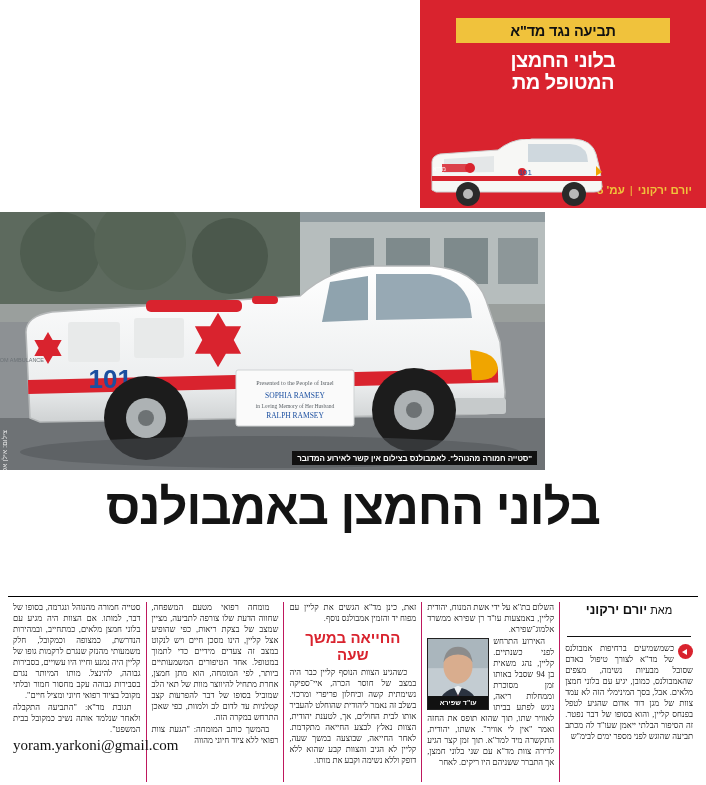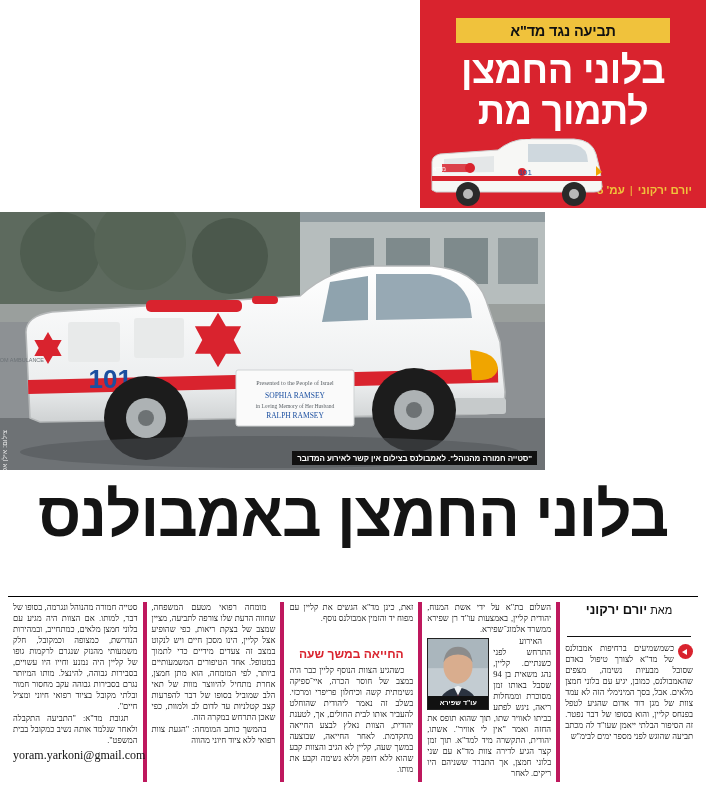--- a/index.html
+++ b/index.html
@@ -24,21 +24,21 @@
     background: #f0c23c;
     display: flex; align-items: center; justify-content: center;
   }
   .promo-kicker span {
     font-weight: bold; font-size: 14.5px; color: #111;
     letter-spacing: -0.2px; direction: rtl;
   }
   .promo-head {
     position: absolute; top: 50px; right: 12px; left: 12px;
     text-align: center; color: #fff;
-    font-weight: bold; font-size: 38px; line-height: 1.08;
+    font-weight: bold; font-size: 20px; line-height: 1.08;
     direction: rtl; letter-spacing: -0.5px;
   }
   .promo-head div { white-space: nowrap; }
   .promo-byline {
     position: absolute; bottom: 12px; right: 14px;
     color: #f0c23c; font-weight: bold; font-size: 11.5px;
     direction: rtl; display: flex; align-items: center; gap: 5px;
   }
   .promo-byline .sep { color: #f0c23c; font-weight: normal; }
   .promo-van {
@@ -77,21 +77,21 @@
     font-weight: bold;
   }
   .summary p { margin-bottom: 3px; }
   .summary .bullet { font-size: 10px; }
 
   
   .headline {
     position: absolute; top: 483px; right: 10px; left: 10px;
     text-align: center; direction: rtl;
     font-weight: bold; color: #141414;
-    font-size: 62px; line-height: 1.02;
+    font-size: 49px; line-height: 1.02;
     letter-spacing: -1px;
   }
   .headline div { white-space: nowrap; }
 
   
   .rule {
     position: absolute; top: 596px; right: 8px; left: 8px;
     height: 1px; background: #000;
   }
 
@@ -101,21 +101,21 @@
     height: 180px;
     display: flex; flex-direction: row;
     direction: rtl; gap: 0;
   }
   .col {
     width: 138.5px;
     padding: 0 5px;
     position: relative;
     direction: rtl;
   }
-  .col + .col { border-right: 4px solid #be185d; }
+  .col + .col { border-right: 1px solid #be185d; }
 
   .byline-row {
     text-align: center; direction: rtl;
     font-size: 11px; margin-bottom: 19px; color: #111;
   }
   .byline-row b { font-size: 13px; }
   .byline-rule { height: 1px; background: #111; margin: 3px 2px 6px; }
 
   .body-text {
     font-size: 8.3px; line-height: 1.33;
@@ -133,59 +133,59 @@
   .drop-marker::after {
     content: ""; position: absolute;
     top: 50%; left: 4px; transform: translateY(-50%);
     border-top: 3.6px solid transparent;
     border-bottom: 3.6px solid transparent;
     border-right: 5.2px solid #fff;
   }
 
   .subhead {
     color: #d9232e; font-weight: bold;
-    font-size: 12px; text-align: center;
-    direction: rtl; margin: 23px 0 4px;
+    font-size: 15px; text-align: center;
+    direction: rtl; margin: 5px 0 4px;
     font-family: "Liberation Sans", sans-serif;
   }
 
   .author-photo {
     float: left; width: 62px; height: 72px;
     margin: 2px 4px 2px 0;
     position: relative; overflow: hidden;
     background: #b9c0c6; border: 1px solid #222;
   }
   .author-photo svg { display:block; width: 100%; height: 100%; }
   .author-photo .cap {
     position: absolute; bottom: 0; right: 0; left: 0;
     background: #111; color: #fff;
     font-size: 7px; font-weight: bold;
     text-align: center; padding: 1.5px 0;
     direction: rtl;
     font-family: "Liberation Sans", sans-serif;
   }
 
   .email {
-    font-size: 12px; text-align: center;
+    font-size: 15px; text-align: center;
     direction: ltr; margin-top: 2px; color: #111;
     font-family: "Liberation Serif", serif;
   }
 </style>
 </head>
 <body>
 
 <div class="page">
 
   <div class="promo">
     <div class="promo-kicker">
       <span>תביעה נגד מד"א</span>
     </div>
     <div class="promo-head">
       <div>בלוני החמצן</div>
-      <div>לתמוך מת</div>
+      <div>המטופל מת</div>
     </div>
     <div class="promo-byline">
       <span>יורם ירקוני</span>
       <span class="sep">|</span>
       <span>עמ' 5</span>
     </div>
 
     <svg class="promo-van" viewBox="0 0 186 86">
       <path d="M8 62 L8 34 Q8 28 16 26 L74 22 Q86 12 102 11 L150 11 Q168 12 172 26 L176 42 L178 58 Q178 64 170 64 L12 64 Z" fill="#f7f7f5" stroke="#cfcfcf" stroke-width="1"></path>
       <path d="M104 16 L146 16 Q160 17 163 27 L164 34 L104 34 Z" fill="#cfd8de"></path>

